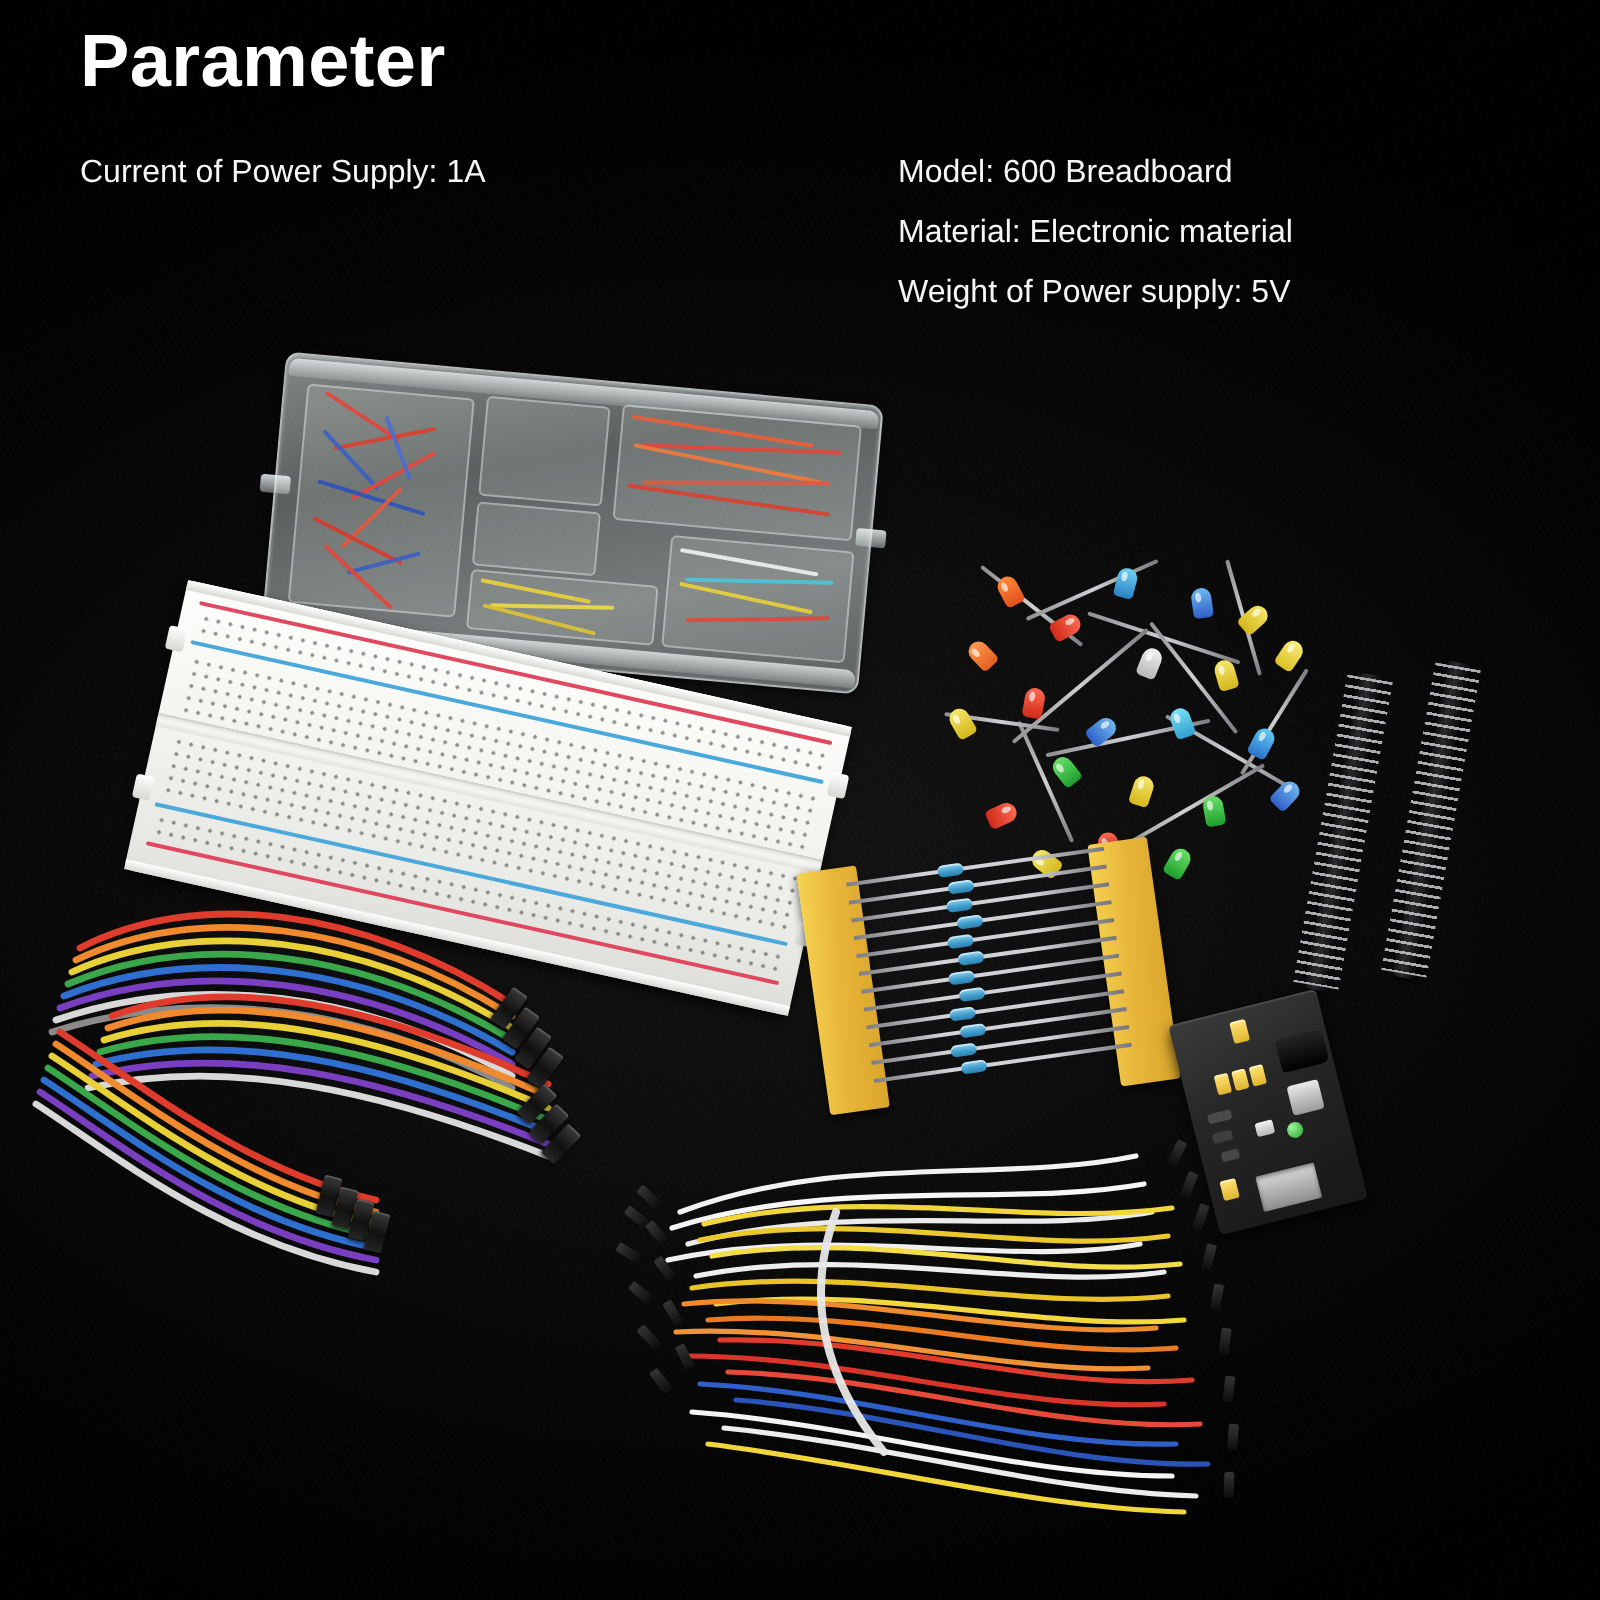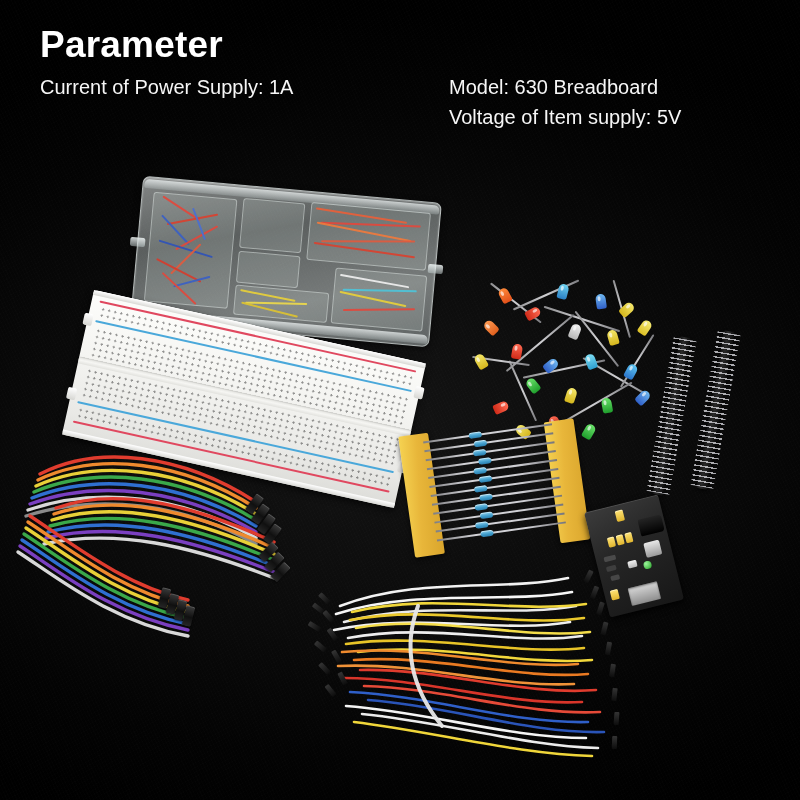--- a/index.html
+++ b/index.html
@@ -32,32 +32,32 @@
     background:
       repeating-linear-gradient(64deg, rgba(255,255,255,0.012) 0 1px, rgba(0,0,0,0) 1px 3px),
       repeating-linear-gradient(-28deg, rgba(255,255,255,0.008) 0 1px, rgba(0,0,0,0) 1px 4px);
     opacity: .9;
   }
 
   
   .header { position: absolute; left: 0; top: 0; width: 800px; }
   .title {
     position: absolute;
-    left: 40px; top: 26px;
+    left: 40px; top: 12px;
     font-size: 37px;
     font-weight: bold;
     color: #ffffff;
     letter-spacing: .2px;
     line-height: 1;
   }
   .spec-col { position: absolute; }
   .spec-col.left  { left: 40px;  top: 72px; }
   .spec-col.right { left: 449px; top: 72px; }
   .spec-line {
-    font-size: 20px;
+    font-size: 16px;
     color: #f6f6f6;
     line-height: 30px;
     white-space: nowrap;
   }
 
   
   .part { position: absolute; }
 
   
   .parts-box {
@@ -250,22 +250,23 @@
   <div class="backdrop"></div>
 
   <div class="header">
     <div class="title">Parameter</div>
 
     <div class="spec-col left">
       <div class="spec-line">Current of Power Supply: 1A</div>
     </div>
 
     <div class="spec-col right">
-      <div class="spec-line">Model: 630 Breadboard</div>
-      <div class="spec-line">Voltage of Item supply: 5V</div>
+      <div class="spec-line">Model: 600 Breadboard</div>
+      <div class="spec-line">Material: Electronic material</div>
+      <div class="spec-line">Weight of Power supply: 5V</div>
     </div>
   </div>
 
   <div class="part parts-box">
     <div class="pbox-body"></div>
     <div class="pbox-lip"></div>
     <div class="pbox-lip bot"></div>
     <div class="pbox-hinge" style="left:-7px; top:62px;"></div>
     <div class="pbox-hinge" style="right:-7px; top:62px;"></div>
 

